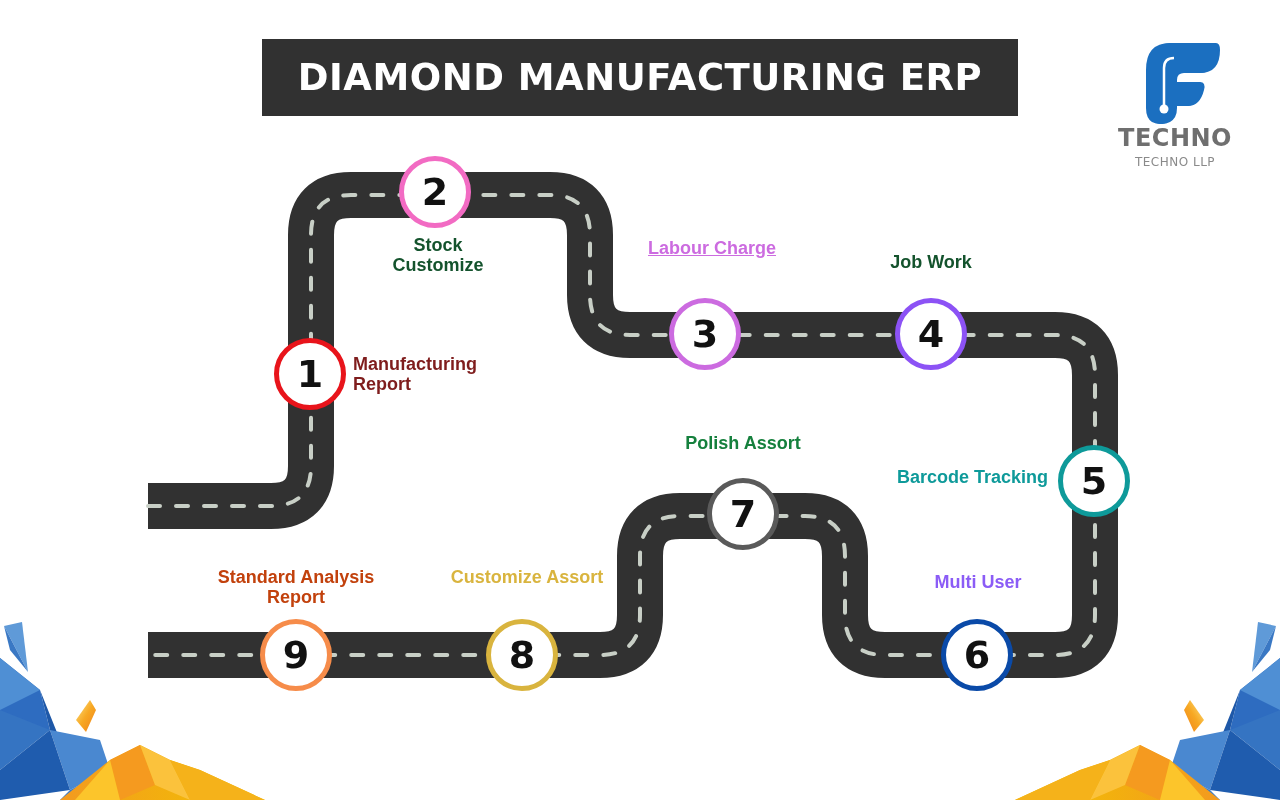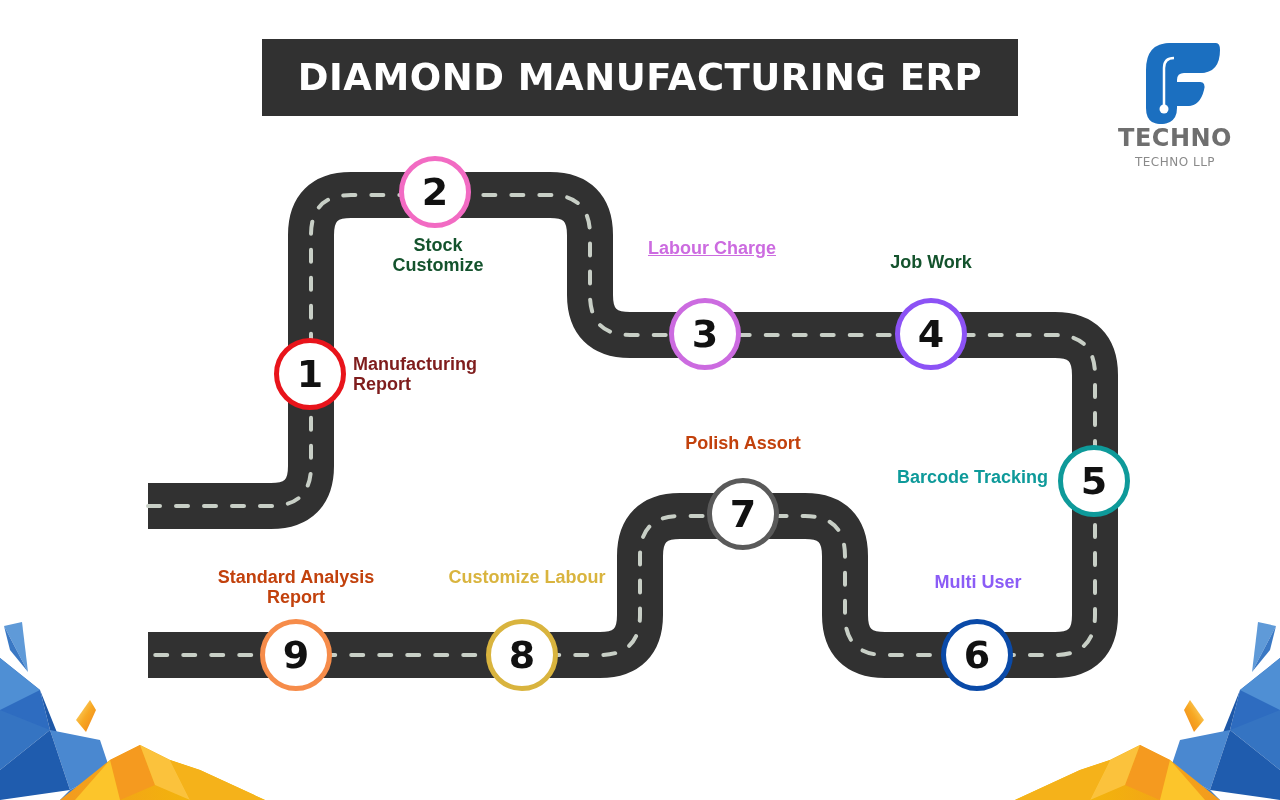--- a/index.html
+++ b/index.html
@@ -79,25 +79,25 @@
 </div>
 <div class="label center" style="left: 931px; top: 252px; color: #14532d;">
   <div>Job Work</div>
 </div>
 <div class="label right" style="left: 1048px; top: 467px; color: rgb(14, 154, 154);">
   <div>Barcode Tracking</div>
 </div>
 <div class="label center" style="left: 978px; top: 572px; color: #8b5cf6;">
   <div>Multi User</div>
 </div>
-<div class="label center" style="left: 743px; top: 433px; color: #c2410c;">
+<div class="label center" style="left: 743px; top: 433px; color: #15803d;">
   <div>Polish Assort</div>
 </div>
 <div class="label center" style="left: 527px; top: 567px; color: rgb(217, 180, 62);">
-  <div>Customize Labour</div>
+  <div>Customize Assort</div>
 </div>
 <div class="label center" style="left: 296px; top: 567px; color: #c2410c;">
   <div>Standard Analysis</div>
   <div>Report</div>
 </div>
 
 <svg class="deco" style="left:0;" width="280" height="190" viewBox="0 0 280 190">
   <defs>
     <linearGradient id="gBlue" x1="0" y1="0" x2="1" y2="1">
         <stop offset="0" stop-color="#7fb2e6"></stop>

